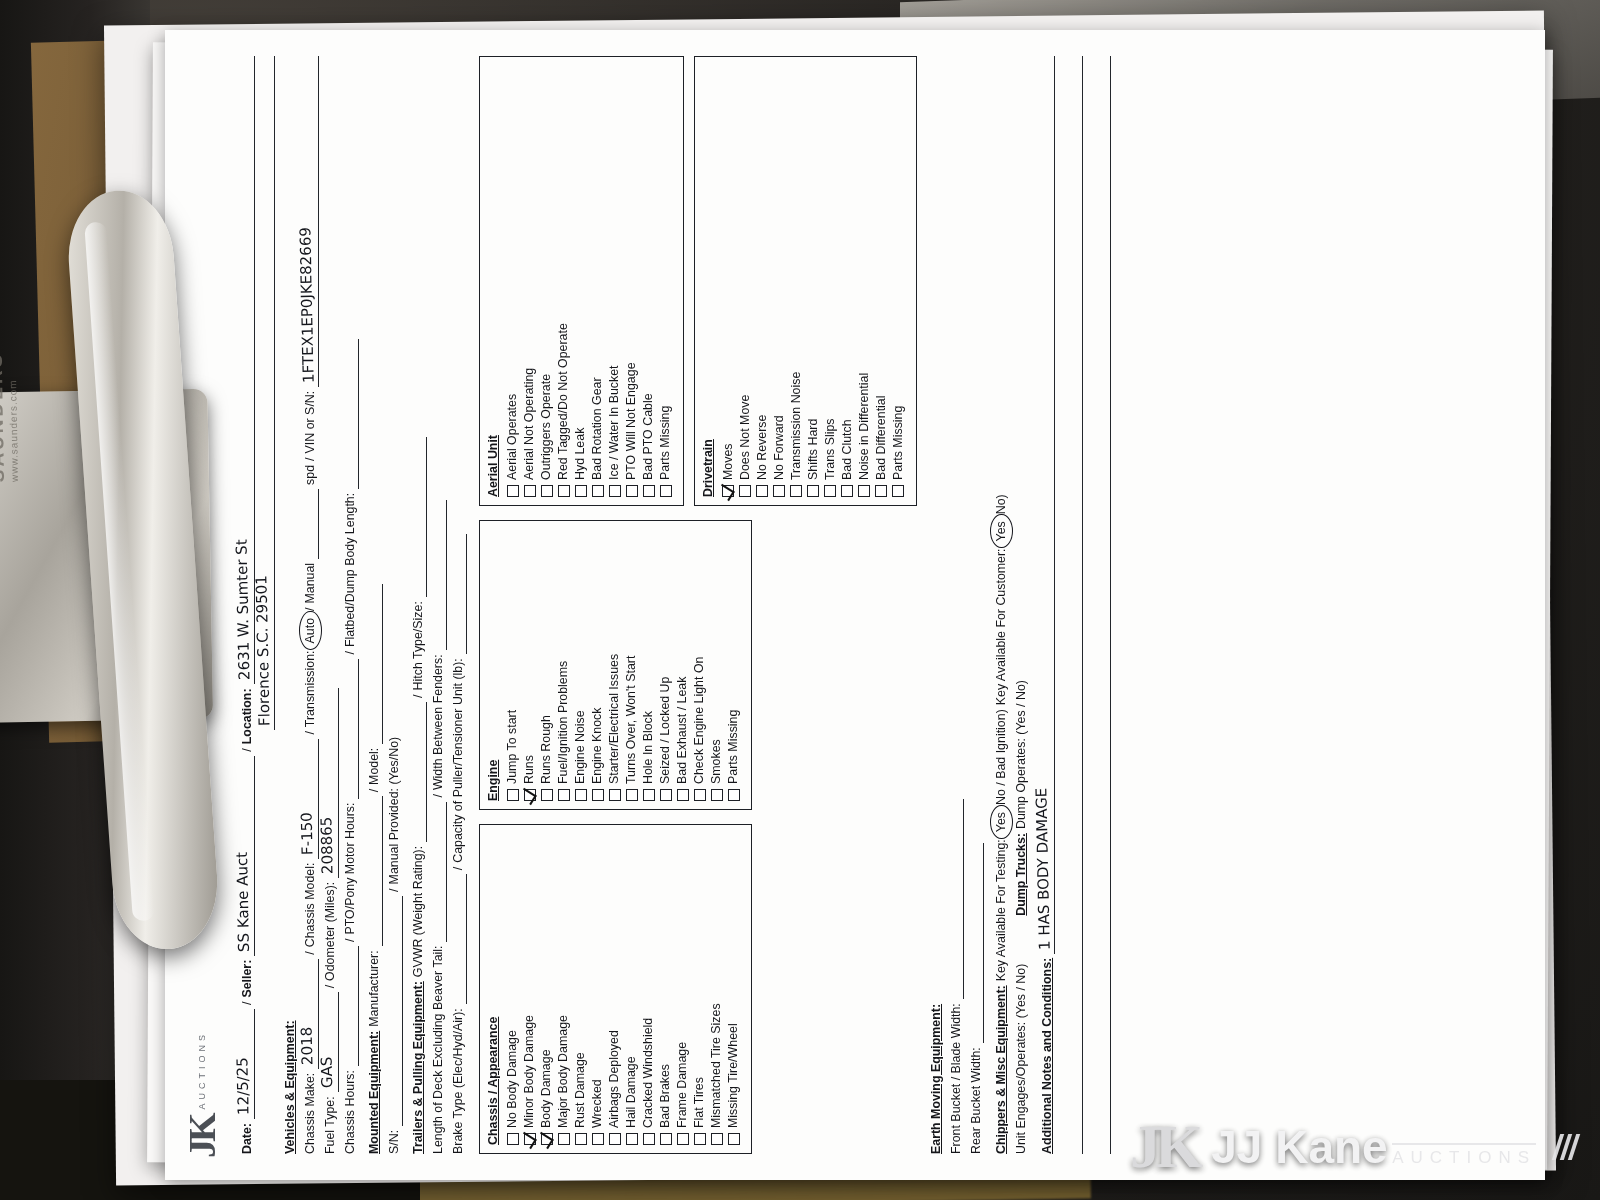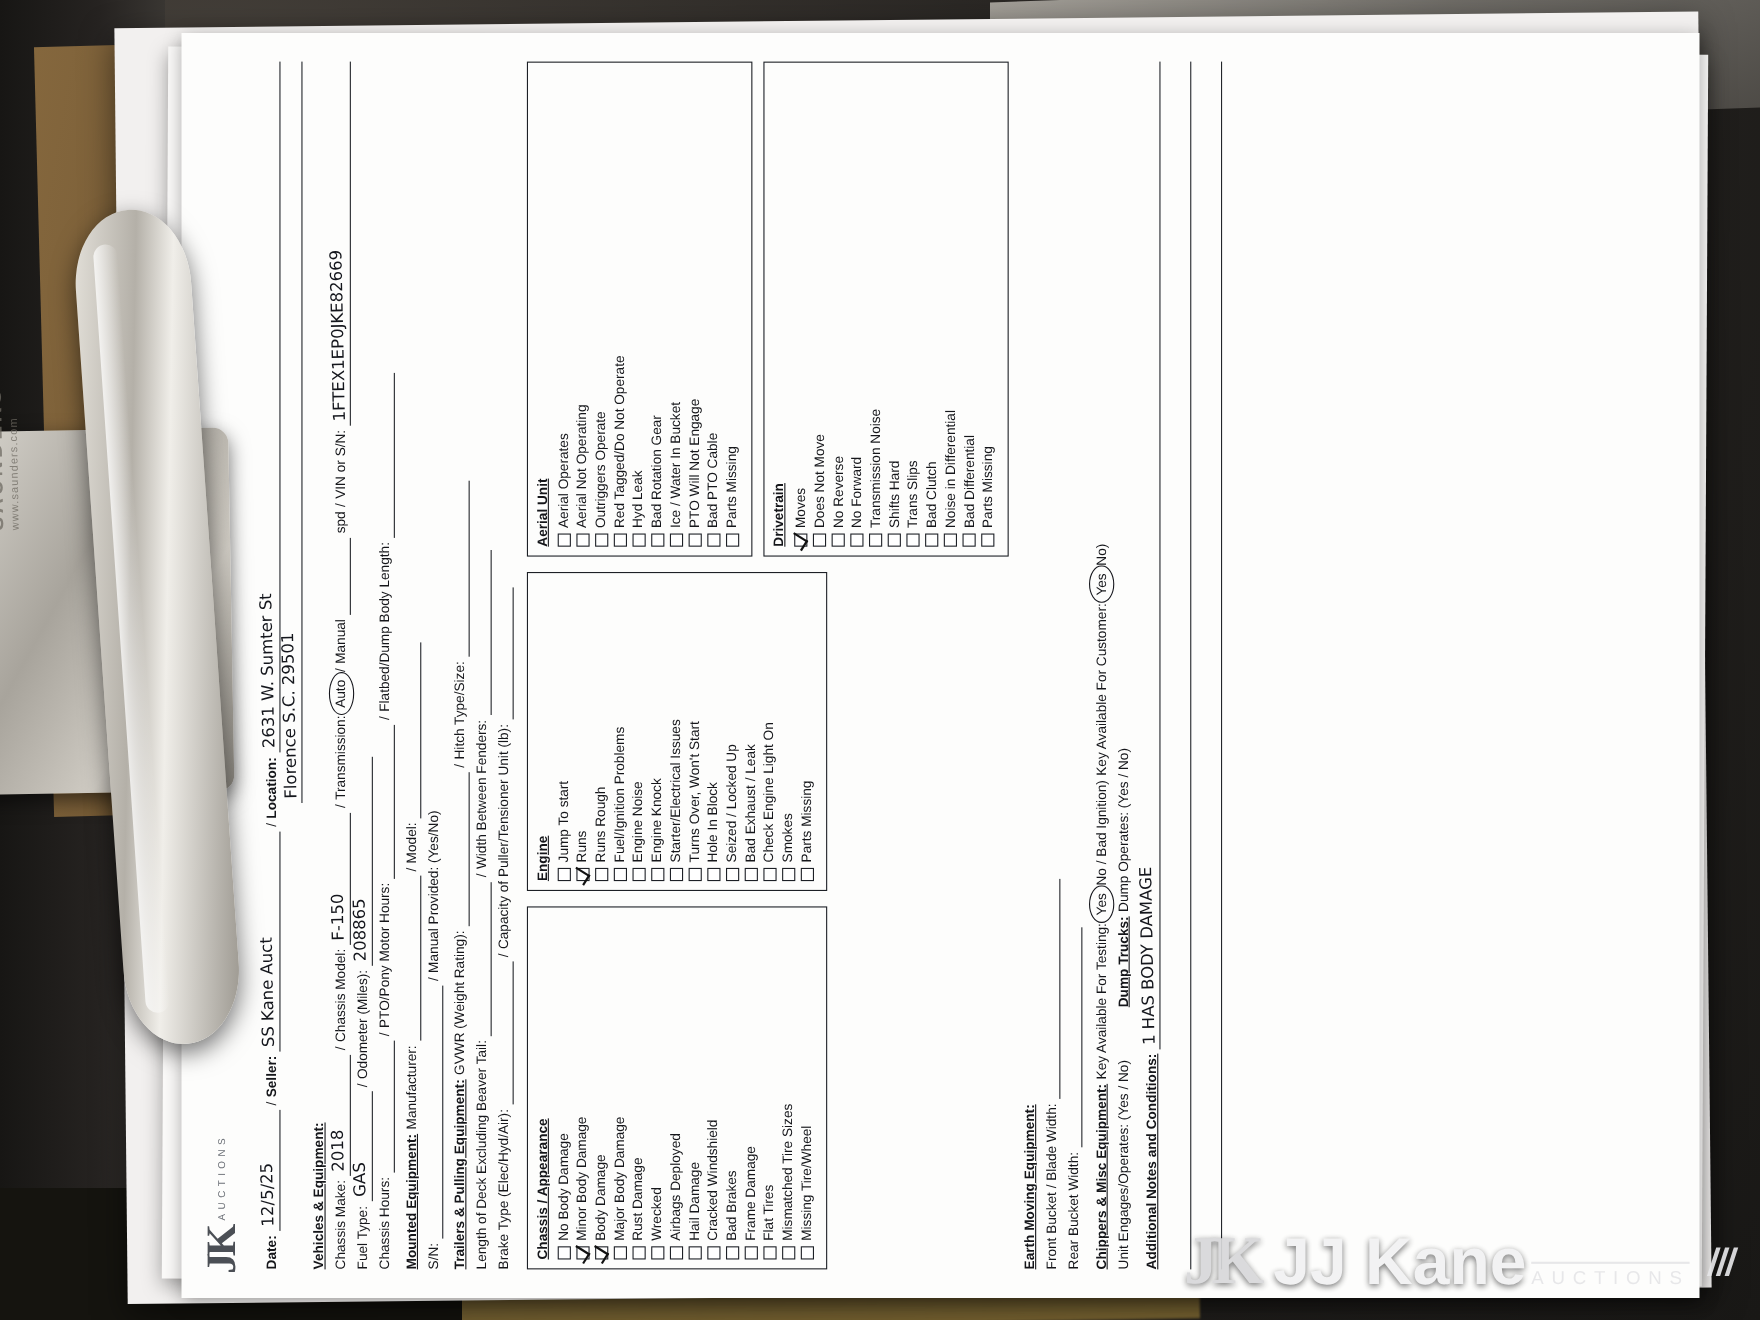--- a/index.html
+++ b/index.html
@@ -141,21 +141,21 @@
   .notes-line{border-bottom:1px solid #23262b;height:19px;margin:8px 0 0;position:relative;}
 
   
   .wm{
     position:absolute;right:24px;bottom:18px;display:flex;align-items:center;gap:14px;
     color:#e9e9ea;opacity:.92;
   }
   .wm-mark{font-family:"Liberation Serif",serif;font-size:62px;font-weight:bold;letter-spacing:-6px;
      color:#d8d8da;text-shadow:0 2px 6px rgba(0,0,0,.6);}
   .wm-txt{line-height:1;}
-  .wm-txt .t1{font-size:60px;font-weight:bold;color:#f2f2f3;text-shadow:0 2px 6px rgba(0,0,0,.6);}
+  .wm-txt .t1{font-size:46px;font-weight:bold;color:#f2f2f3;text-shadow:0 2px 6px rgba(0,0,0,.6);}
   .wm-txt .t2{font-size:17px;letter-spacing:7px;color:#e6e6e8;border-top:2px solid #e6e6e8;padding-top:3px;margin-top:3px;}
   .wm-bars{display:flex;gap:4px;align-items:flex-end;margin-left:6px;}
   .wm-bars i{display:block;width:4px;height:26px;background:#e6e6e8;transform:skewX(-18deg);}
 </style>
 </head>
 <body>
 
 <div class="photo-bg">
   <div class="bg-dark-left"></div>
   <div class="bg-cardboard"></div>

